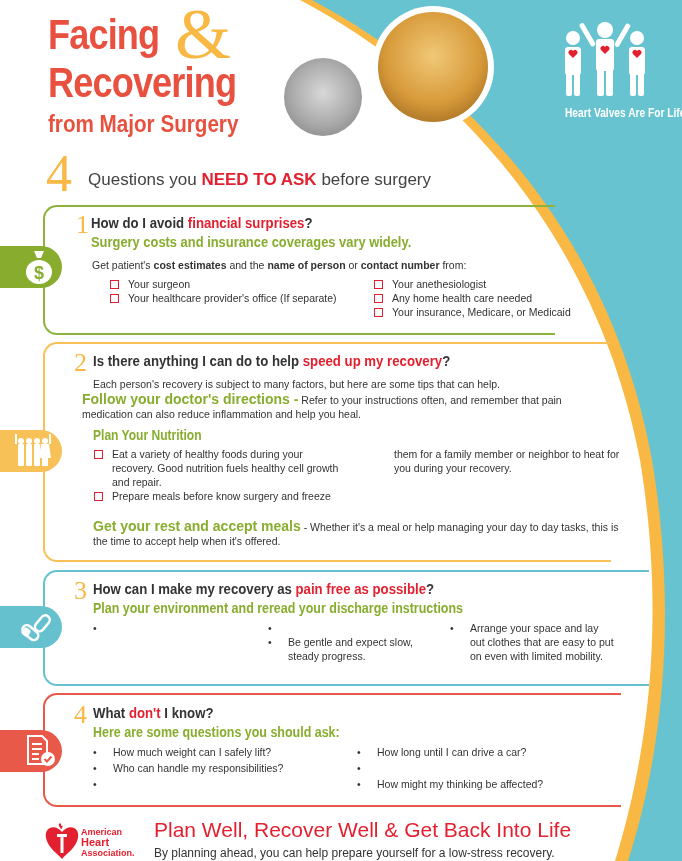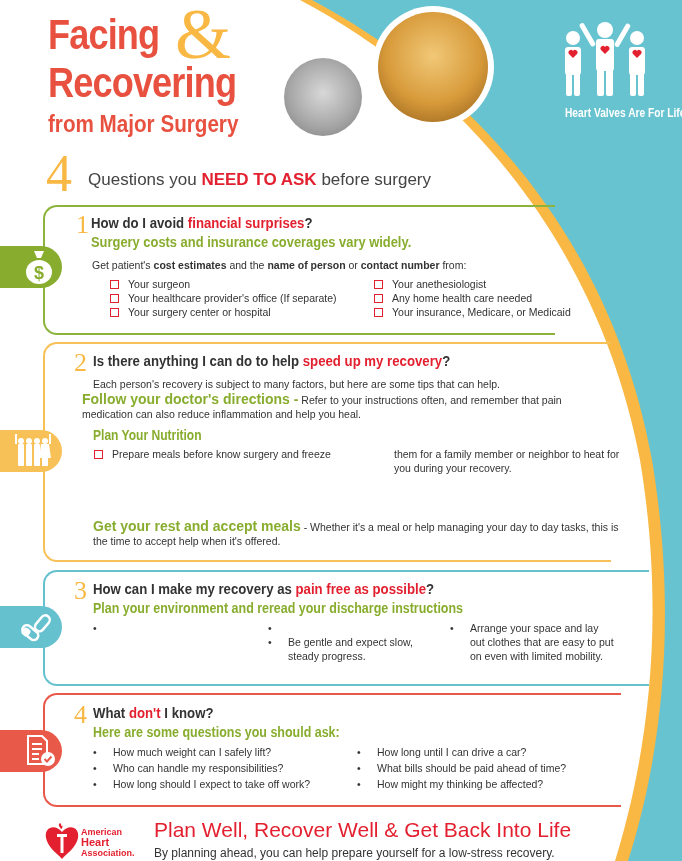--- a/index.html
+++ b/index.html
@@ -100,24 +100,20 @@
 </div>
 <div class="abs" style="left:110px;top:277px;">
   <div class="check-item">
       <span class="box"></span>
       <span>Your surgeon</span>
     </div>
   <div class="check-item">
       <span class="box"></span>
       <span>Your healthcare provider's office (If separate)</span>
     </div>
-  <div class="check-item">
-      <span class="box"></span>
-      <span>Your surgery center or hospital</span>
-    </div>
 </div>
 <div class="abs" style="left:374px;top:277px;">
   <div class="check-item">
       <span class="box"></span>
       <span>Your anethesiologist</span>
     </div>
   <div class="check-item">
       <span class="box"></span>
       <span>Any home health care needed</span>
     </div>
@@ -149,20 +145,24 @@
   <span>Is there anything I can do to help </span><span class="hl">speed up my recovery</span><span>?</span>
 </div>
 <div class="abs txt" style="left:93px;top:377px;white-space:nowrap;">Each person's recovery is subject to many factors, but here are some tips that can help.</div>
 <div class="abs txt" style="left:82px;top:392px;width:520px;">
   <span class="green" style="font-size:14px;display:inline-block;transform:none;">Follow your doctor's directions -</span><span> Refer to your instructions often, and remember that pain medication can also reduce inflammation and help you heal.</span>
 </div>
 <div class="abs green" style="left:93px;top:427px;font-size:14px;">Plan Your Nutrition</div>
 <div class="abs" style="left:94px;top:447px;width:250px;">
   <div class="check-item">
       <span class="box"></span>
+      <span>Eat a variety of healthy foods during your recovery.  Good nutrition fuels healthy cell growth and repair.</span>
+    </div>
+  <div class="check-item">
+      <span class="box"></span>
       <span>Prepare meals before know surgery and freeze</span>
     </div>
 </div>
 <div class="abs txt" style="left:394px;top:447px;width:240px;">them for a family member or neighbor to heat for you during your recovery.</div>
 <div class="abs txt" style="left:93px;top:519px;width:540px;">
   <span class="green" style="font-size:14px;display:inline-block;transform:none;">Get your rest and accept meals</span><span> - Whether it's a meal or help managing your day to day tasks, this is the time to accept help when it's offered.</span>
 </div>
 
 <div class="section s3"></div>
 <div class="tab" style="top:606px;background:#66c1cf;">
@@ -223,31 +223,29 @@
   <div class="bul-item" style="margin-bottom:2px;">
       <span class="bul">•</span>
       <span>How much weight can I safely lift?</span>
     </div>
   <div class="bul-item" style="margin-bottom:2px;">
       <span class="bul">•</span>
       <span>Who can handle my responsibilities?</span>
     </div>
   <div class="bul-item">
       <span class="bul">•</span>
-      <span>How long should I expect to take off work?</span>
     </div>
 </div>
 <div class="abs" style="left:357px;top:745px;width:260px;">
   <div class="bul-item" style="margin-bottom:2px;">
       <span class="bul">•</span>
       <span>How long until I can drive a car?</span>
     </div>
   <div class="bul-item" style="margin-bottom:2px;">
       <span class="bul">•</span>
-      <span>What bills should be paid ahead of time?</span>
     </div>
   <div class="bul-item">
       <span class="bul">•</span>
       <span>How might my thinking be affected?</span>
     </div>
 </div>
 
 <svg class="abs" style="left:44px;top:822px;" width="36" height="38" viewBox="0 0 36 38">
   <path d="M18,10 C12,2 0,4 2,16 C4,26 14,32 18,37 C22,32 32,26 34,16 C36,4 24,2 18,10 Z" fill="#e3202f"></path>
   <path d="M15,4 c-1,-3 3,-4 2,0 c2,-2 2,2 0,3 z" fill="#e3202f"></path>

